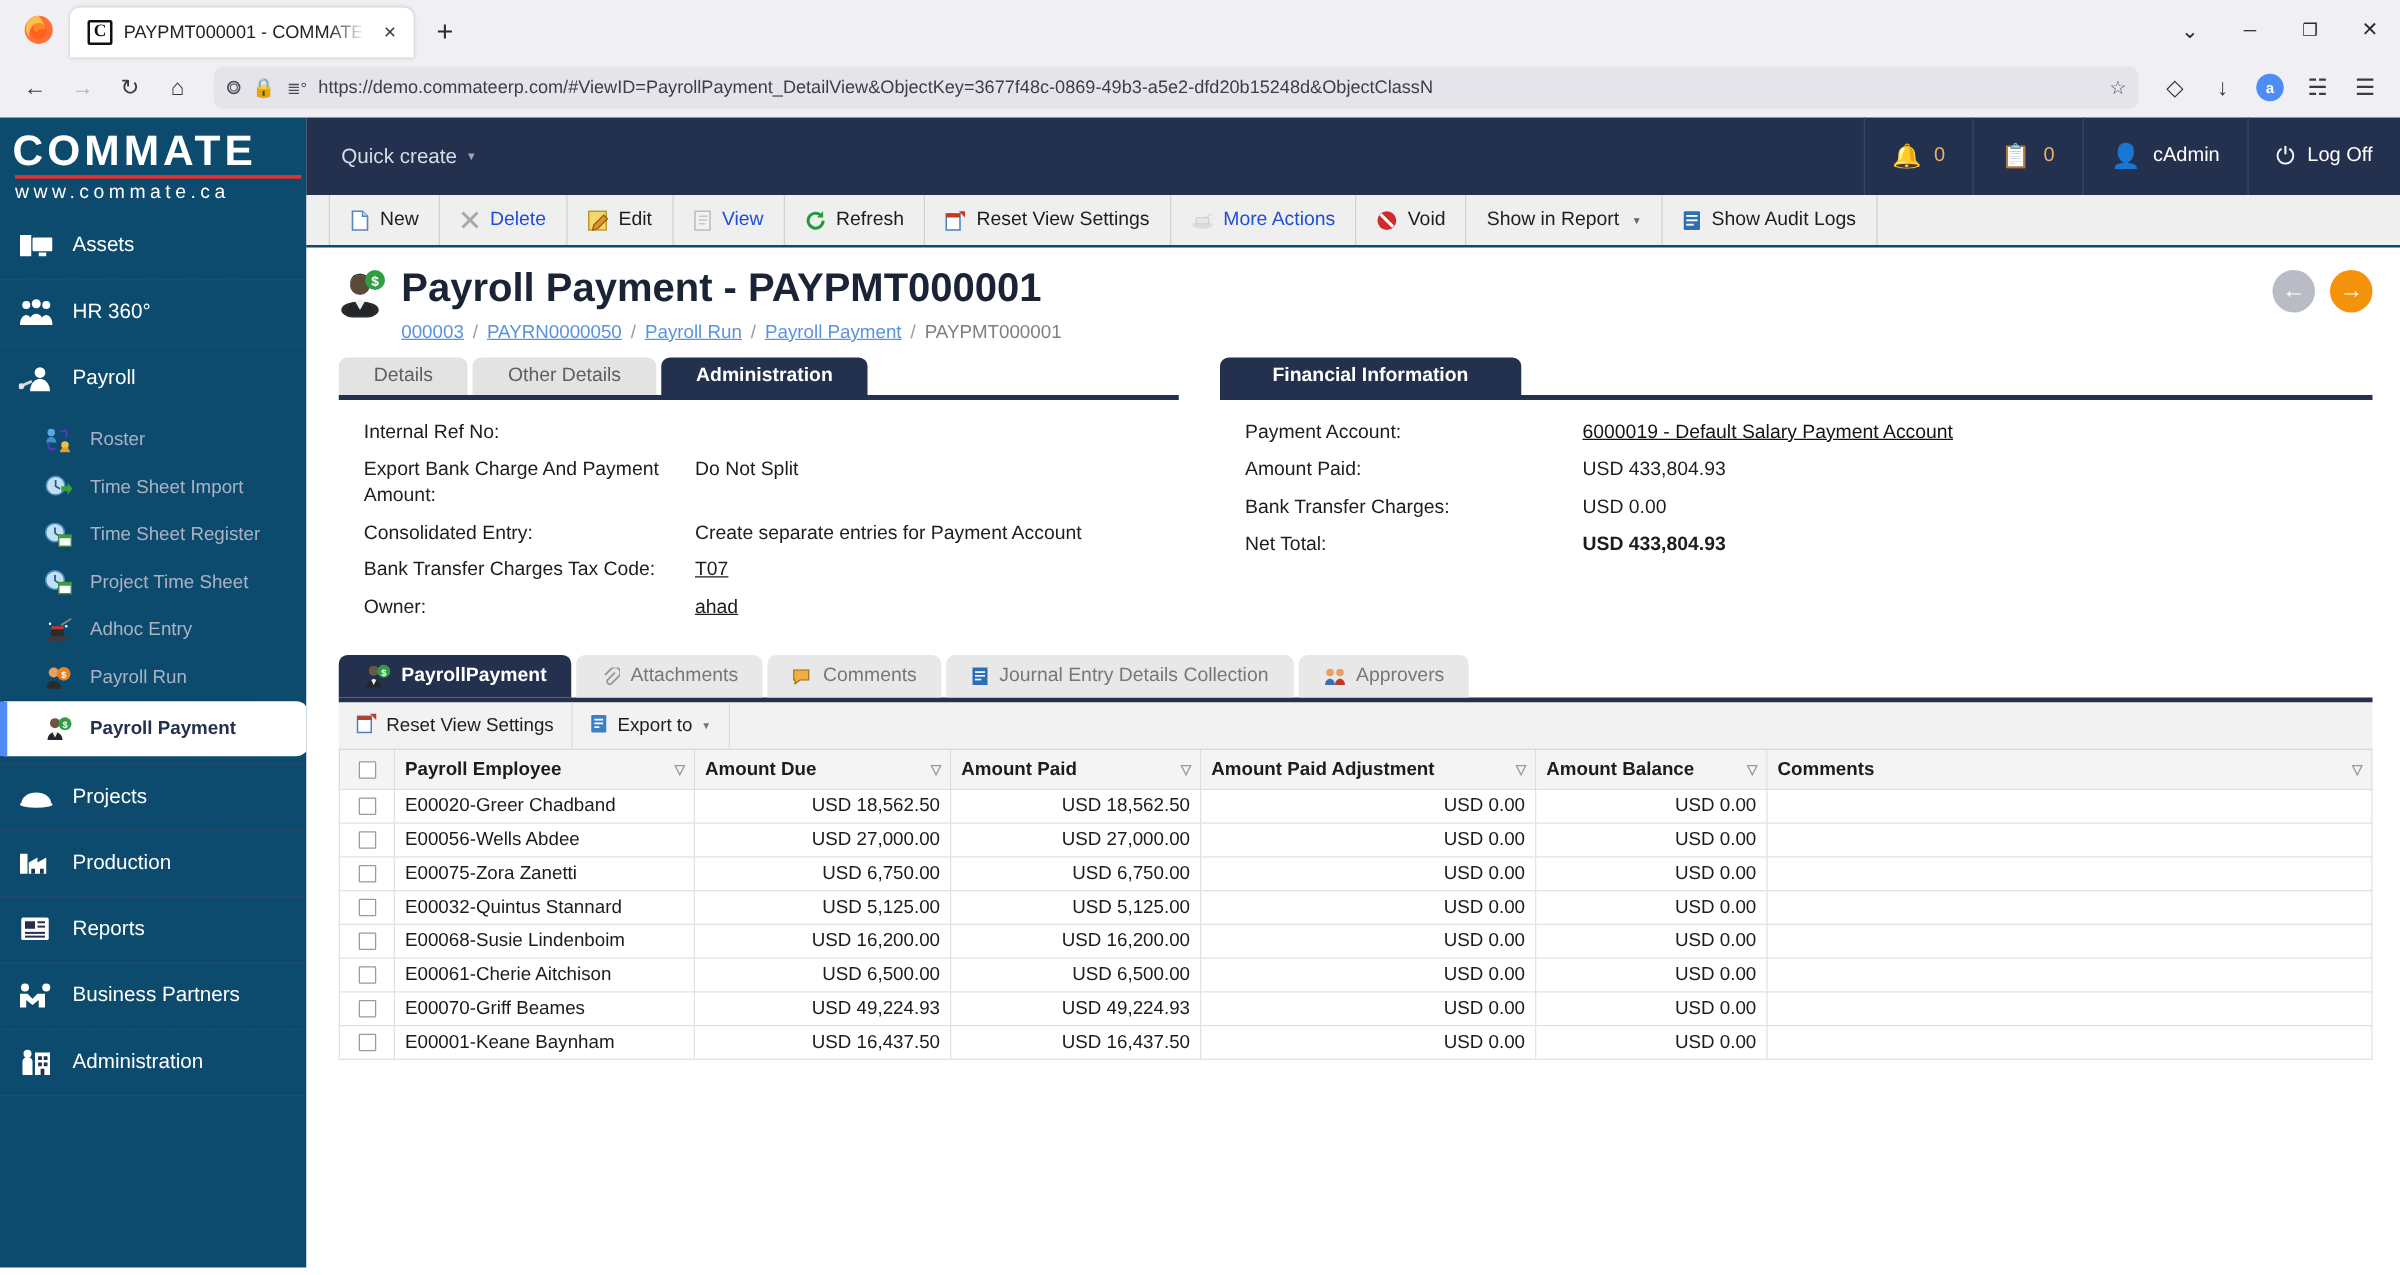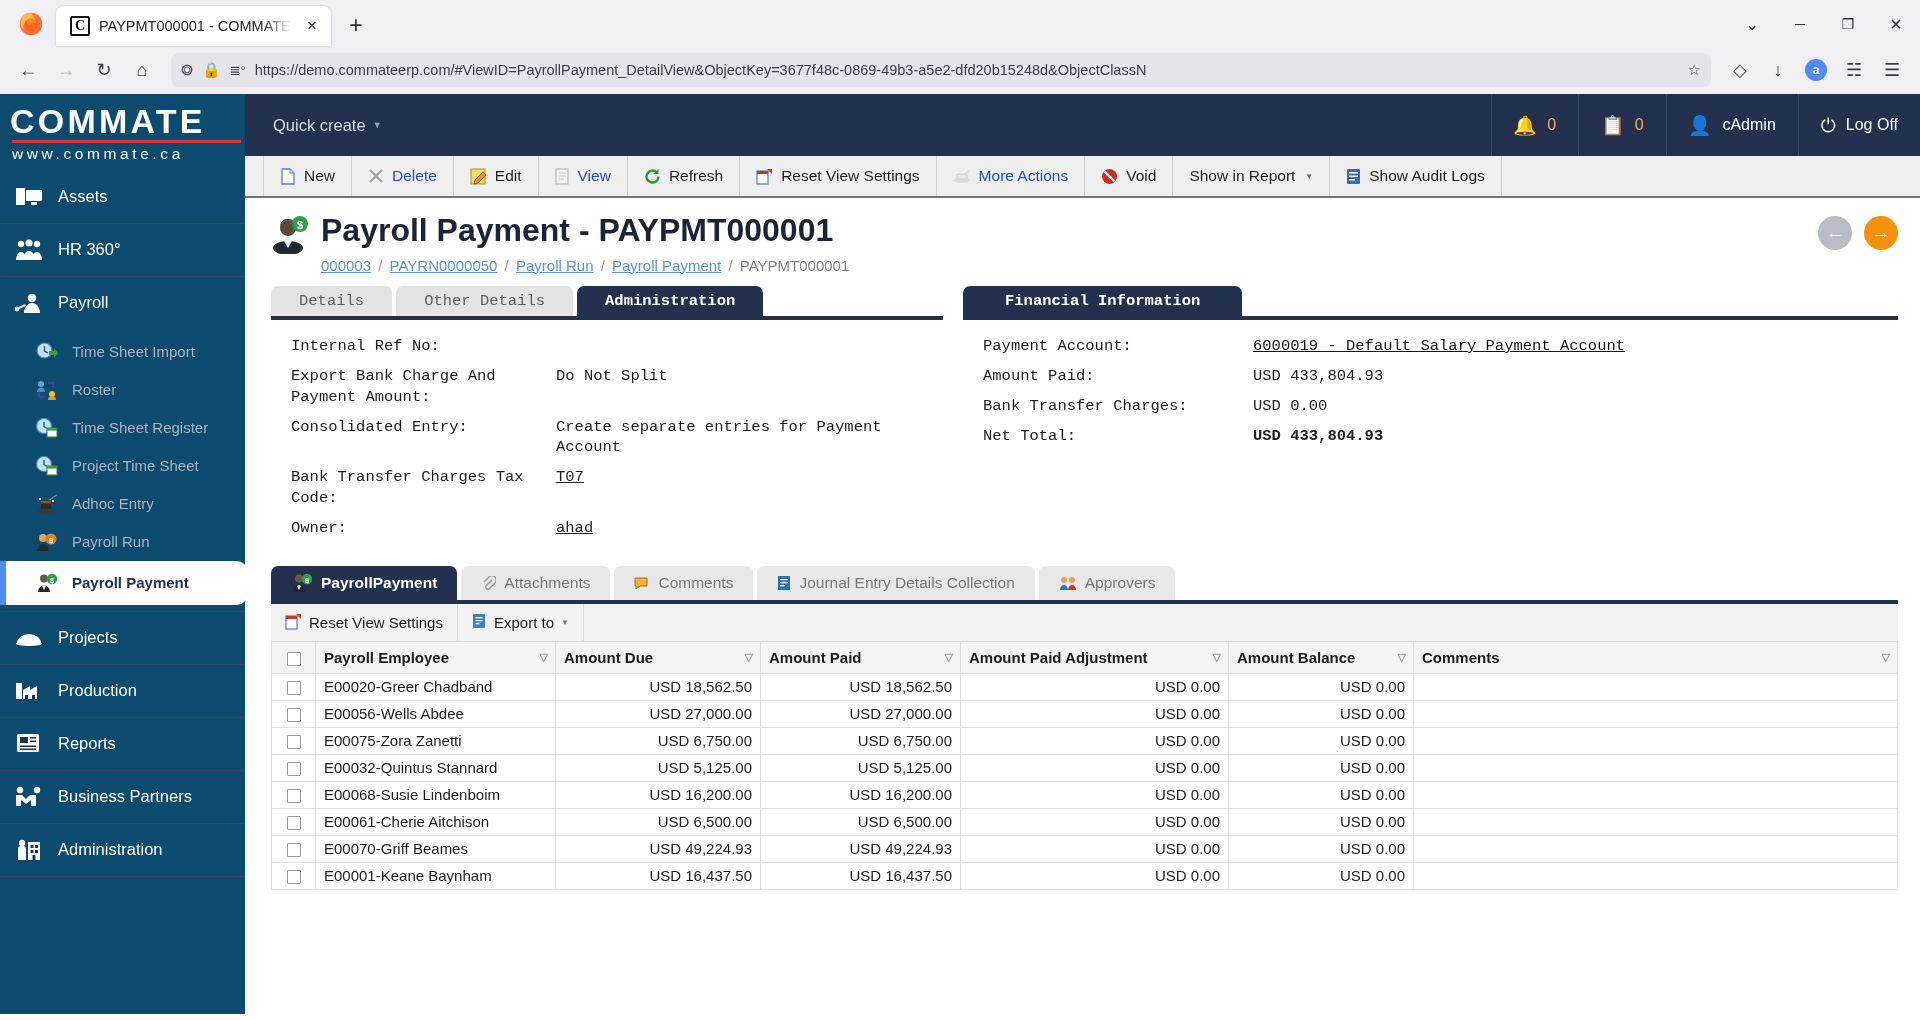--- a/index.html
+++ b/index.html
@@ -84,21 +84,21 @@
     padding: 0 0 0 28px; color: #fff; flex: none; }
   .quick-create { font-size: 16.5px; color: #d6dbe6; display: flex; align-items: center; gap: 7px; }
   .caret { font-size: 9px; color: #9aa4b8; }
   .topbar-right { margin-left: auto; display: flex; align-items: stretch; height: 62px; }
   .tb-item { display: flex; align-items: center; gap: 10px; padding: 0 22px; font-size: 16px;
     color: #fff; border-left: 1px solid #3b486a; }
   .tb-item .badge { color: #e8b06a; font-size: 16px; }
   .tb-ico { font-size: 19px; line-height: 1; display: flex; align-items: center; }
 
   
-  .toolbar { height: 42px; background: #efefef; border-bottom: 2px solid #737373;
+  .toolbar { height: 42px; background: #efefef; border-bottom: 2px solid #0c4a6e;
     display: flex; align-items: stretch; flex: none; }
   .tbtn { display: flex; align-items: center; gap: 8px; padding: 0 16px; font-size: 15.5px;
     color: #1d1d1d; border-right: 1px solid #d2d2d2; white-space: nowrap; }
   .tbtn.first { border-left: 1px solid #d2d2d2; margin-left: 18px; }
   .tbtn.disabled { color: #1d4ed8; align-items: center; }
   .tbtn .gi { font-size: 15px; line-height: 1; display: flex; align-items: center; }
   .tbtn .dd { font-size: 8px; color: #666; margin-left: 2px;}
 
   
   .content { flex: 1; overflow: hidden; position: relative; padding: 0 0 0 0; }
@@ -109,21 +109,21 @@
   .crumbs a { color: #5b92e0; text-decoration: underline; }
   .crumbs span.sep { color: #9a9a9a; padding: 0 3px; }
 
   .nav-arrows { position: absolute; right: 22px; top: 18px; display: flex; gap: 12px; }
   .arrow-btn { width: 34px; height: 34px; border-radius: 50%; display: flex; align-items: center;
     justify-content: center; color: #fff; font-size: 19px; }
   .arrow-prev { background: #b9bcc4; }
   .arrow-next { background: #f5920b; }
 
   
-  .panels { display: flex; gap: 4px; padding: 12px 22px 0 26px; font-family: Liberation Mono, monospace; }
+  .panels { display: flex; gap: 17px; padding: 12px 22px 0 26px; }
   .panel-left { width: 672px; flex: none; }
   .panel-right { flex: 1; margin-left: 16px; }
   .tabrow { display: flex; gap: 4px; align-items: flex-end; }
   .ptab { height: 30px; padding: 0 28px; background: #e3e3e3; color: #5f5f5f; font-size: 15.5px;
     border-radius: 7px 7px 0 0; display: flex; align-items: center; justify-content: center;}
   .ptab.active { background: #23304e; color: #fff; font-weight: 600; }
   .tabline { height: 4px; background: #23304e; }
   .fields { padding: 16px 0 0 20px; }
   .frow { display: flex; margin-bottom: 9px; font-size: 15.5px; color: #1d1d1d; align-items: flex-start; }
   .flabel { width: 265px; flex: none; line-height: 1.35; }
@@ -257,40 +257,40 @@
               <circle cx="2" cy="17" r="2.4" fill="#e2e2e2"></circle>
             </svg>
           </span>
           <span>Payroll</span>
         </div>
       </div>
     <div class="subgroup" id="nav-children">
         <div class="sub-item">
           <span class="ico">
             <svg width="22" height="20" viewBox="0 0 22 20">
-              <circle cx="8.5" cy="8.5" r="7.5" fill="#bfe0f5" stroke="#4a86b8" stroke-width="1.2"></circle>
-              <path d="M8.5 4v5l3.5 2" stroke="#2a5a80" stroke-width="1.4" fill="none"></path>
-              <path d="M13 9l5 0 0-3 4 5-4 5 0-3-5 0z" fill="#3aa03a"></path>
-            </svg>
-          </span>
-          <span>Time Sheet Import</span>
-        </div>
-        <div class="sub-item">
-          <span class="ico">
-            <svg width="22" height="20" viewBox="0 0 22 20">
               <circle cx="5" cy="4" r="3" fill="#5aa7e0"></circle>
               <path d="M1 12c0-3 2-4.5 4-4.5S9 9 9 12z" fill="#3d8fd0"></path>
               <circle cx="16" cy="14" r="3" fill="#f0c040"></circle>
               <path d="M12 20c0-2.6 2-4.2 4-4.2s4 1.6 4 4.2z" fill="#e0a020"></path>
               <path d="M13 2h6v4h-6z" fill="#4b3bb5" opacity="0"></path>
               <path d="M12 3h5l-1.5-1.5M17 3v4l1.5-1.5" stroke="#4b3bb5" stroke-width="1.6" fill="none"></path>
               <path d="M9 17H4l1.5 1.5M3 17v-4L1.5 14.5" stroke="#4b3bb5" stroke-width="1.6" fill="none"></path>
             </svg>
           </span>
           <span>Roster</span>
+        </div>
+        <div class="sub-item">
+          <span class="ico">
+            <svg width="22" height="20" viewBox="0 0 22 20">
+              <circle cx="8.5" cy="8.5" r="7.5" fill="#bfe0f5" stroke="#4a86b8" stroke-width="1.2"></circle>
+              <path d="M8.5 4v5l3.5 2" stroke="#2a5a80" stroke-width="1.4" fill="none"></path>
+              <path d="M13 9l5 0 0-3 4 5-4 5 0-3-5 0z" fill="#3aa03a"></path>
+            </svg>
+          </span>
+          <span>Time Sheet Import</span>
         </div>
         <div class="sub-item">
           <span class="ico">
             <svg width="22" height="20" viewBox="0 0 22 20">
               <circle cx="8" cy="8" r="7.5" fill="#bfe0f5" stroke="#4a86b8" stroke-width="1.2"></circle>
               <path d="M8 4v4.5l3 2" stroke="#2a5a80" stroke-width="1.4" fill="none"></path>
               <rect x="11" y="10" width="10" height="9" fill="#fff" stroke="#3a8a3a" stroke-width="1.1"></rect>
               <rect x="11" y="10" width="10" height="2.6" fill="#3aa03a"></rect>
             </svg>
           </span>

